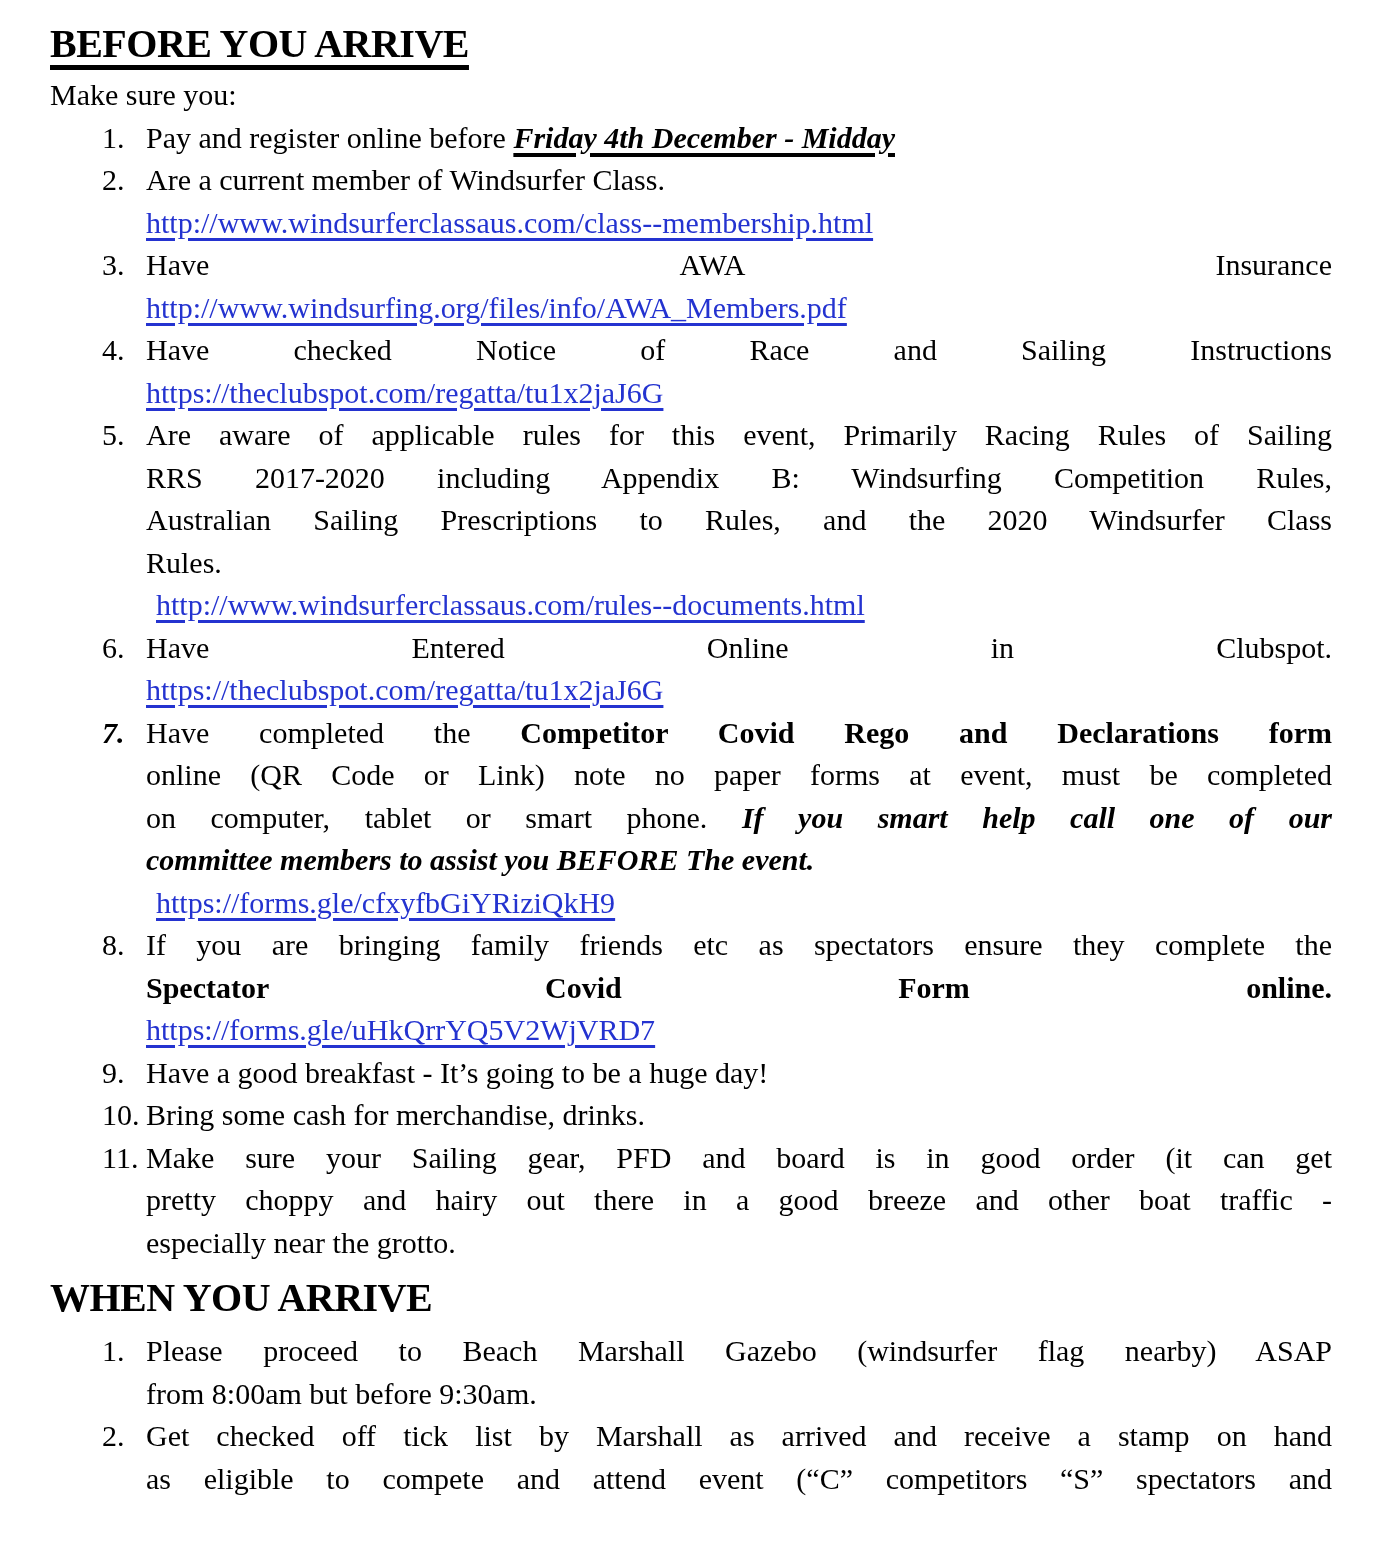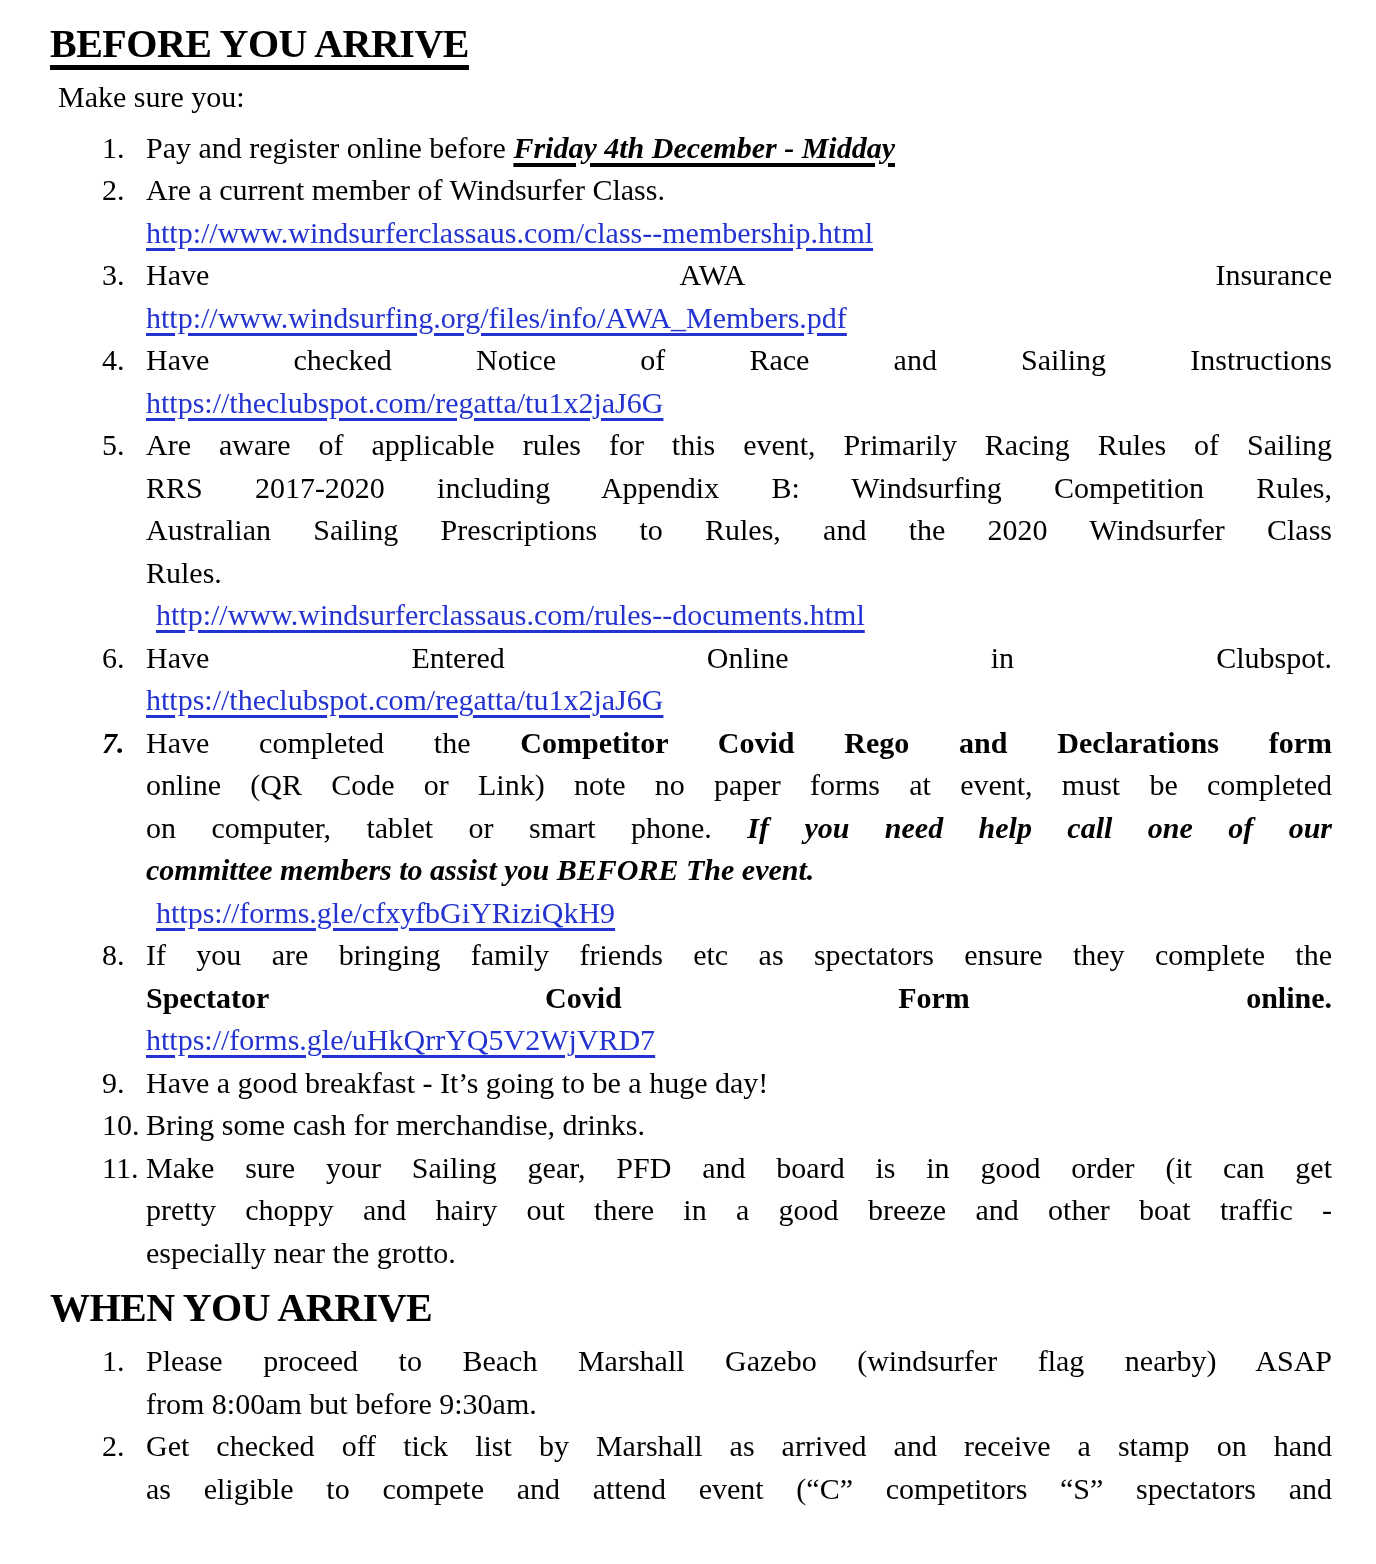--- a/index.html
+++ b/index.html
@@ -12,21 +12,21 @@
   }
   .sec-heading{
     font-size:40px;line-height:48px;font-weight:700;
     margin:0 0 6px 0;letter-spacing:-0.5px;
   }
   .sec-heading.underlined{
     text-decoration:underline;
     text-decoration-thickness:5px;
     text-underline-offset:8px;
   }
-  .intro{margin:8px;}
+  .intro{margin:0;}
   .sec.second{margin-top:10px;}
   .sec.second .sec-heading{margin-bottom:8px;}
   .list{margin:0;}
   .item{display:flex;align-items:flex-start;padding-left:52px;}
   .marker{flex:0 0 44px;white-space:nowrap;}
   .content{flex:1;min-width:0;}
   .line{text-align:left;}
   .line.justify{text-align:justify;text-align-last:justify;}
   .line.indent{padding-left:10px;}
   .st-normal{}
@@ -98,21 +98,21 @@
           <div class="content">
             <div class="line justify"><span class="st-normal">Have Entered Online in Clubspot.</span></div>
             <div class="line"><a class="st-link">https://theclubspot.com/regatta/tu1x2jaJ6G</a></div>
           </div>
         </div>
         <div class="item">
           <span class="marker st-bi">7.</span>
           <div class="content">
             <div class="line justify"><span class="st-normal">Have completed the </span><span class="st-bold">Competitor Covid Rego and Declarations form</span></div>
             <div class="line justify"><span class="st-normal">online (QR Code or Link) note no paper forms at event, must be completed</span></div>
-            <div class="line justify"><span class="st-normal">on computer, tablet or smart phone. </span><span class="st-bi">If you need help call one of our</span></div>
+            <div class="line justify"><span class="st-normal">on computer, tablet or smart phone. </span><span class="st-bi">If you smart help call one of our</span></div>
             <div class="line"><span class="st-bi">committee members to assist you BEFORE The event.</span></div>
             <div class="line indent"><a class="st-link">https://forms.gle/cfxyfbGiYRiziQkH9</a></div>
           </div>
         </div>
         <div class="item">
           <span class="marker">8.</span>
           <div class="content">
             <div class="line justify"><span class="st-normal">If you are bringing family friends etc as spectators ensure they complete the</span></div>
             <div class="line justify"><span class="st-bold">Spectator Covid Form online.</span></div>
             <div class="line"><a class="st-link">https://forms.gle/uHkQrrYQ5V2WjVRD7</a></div>

